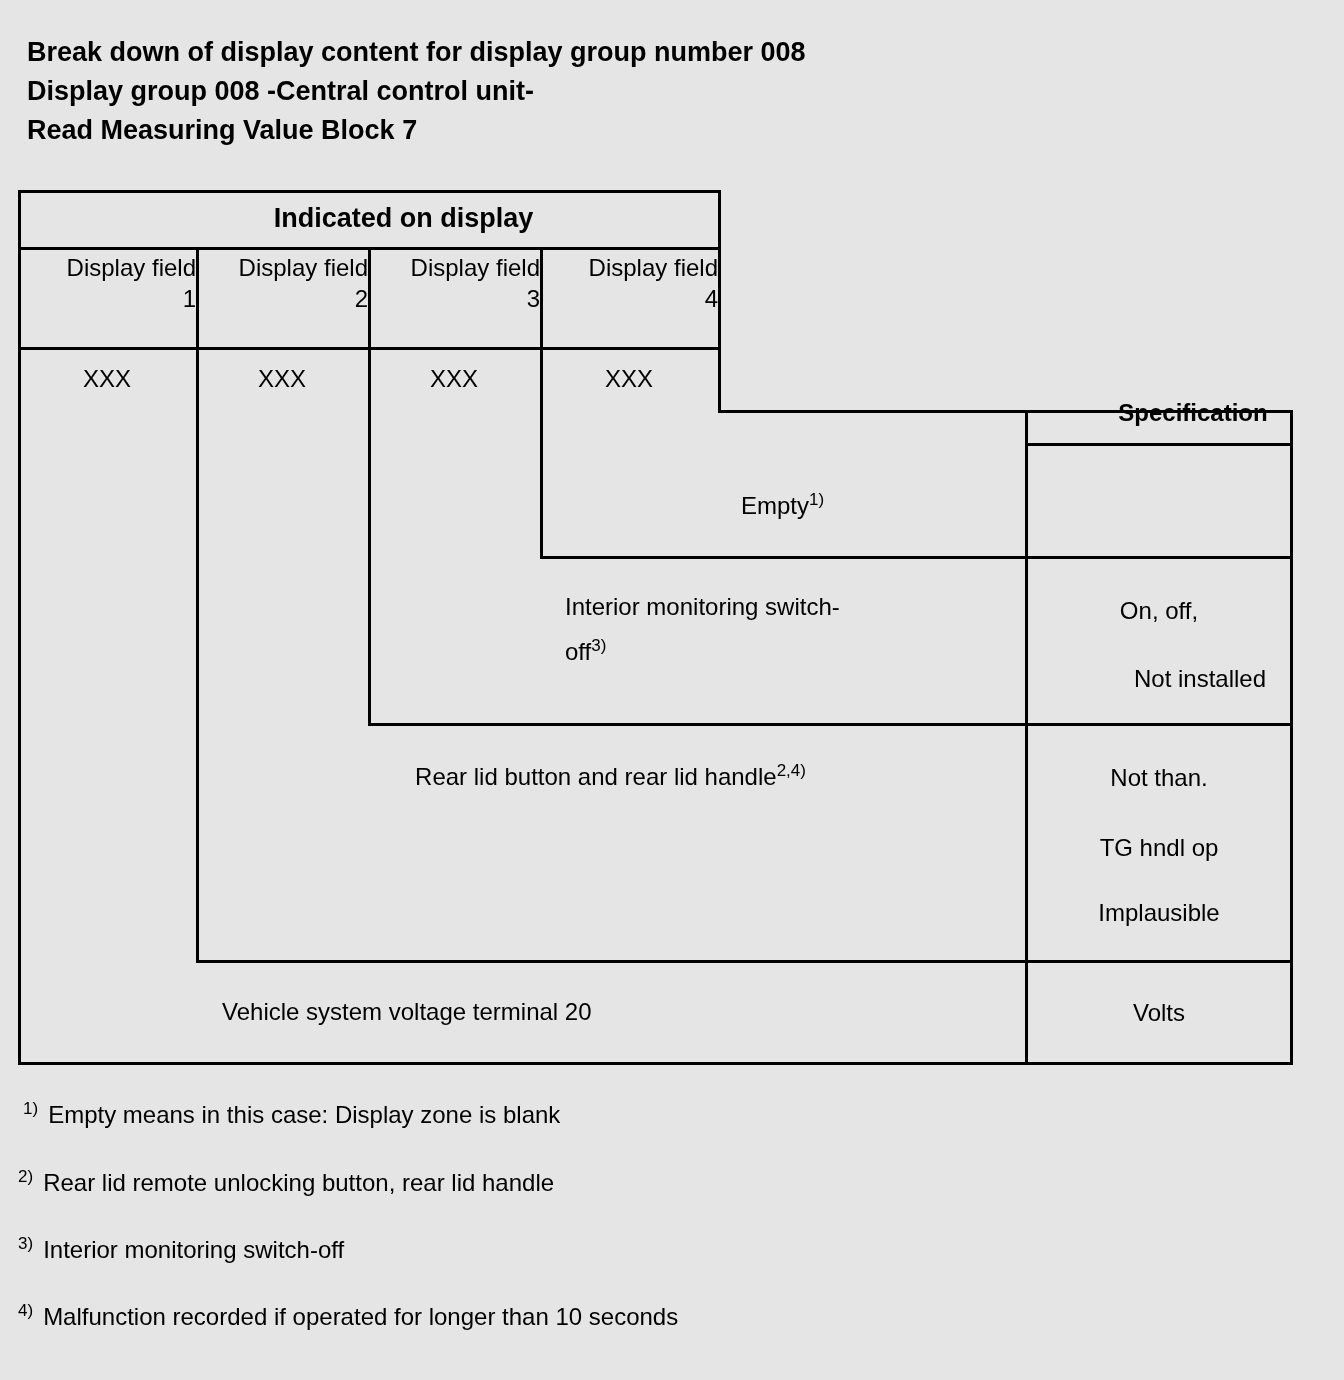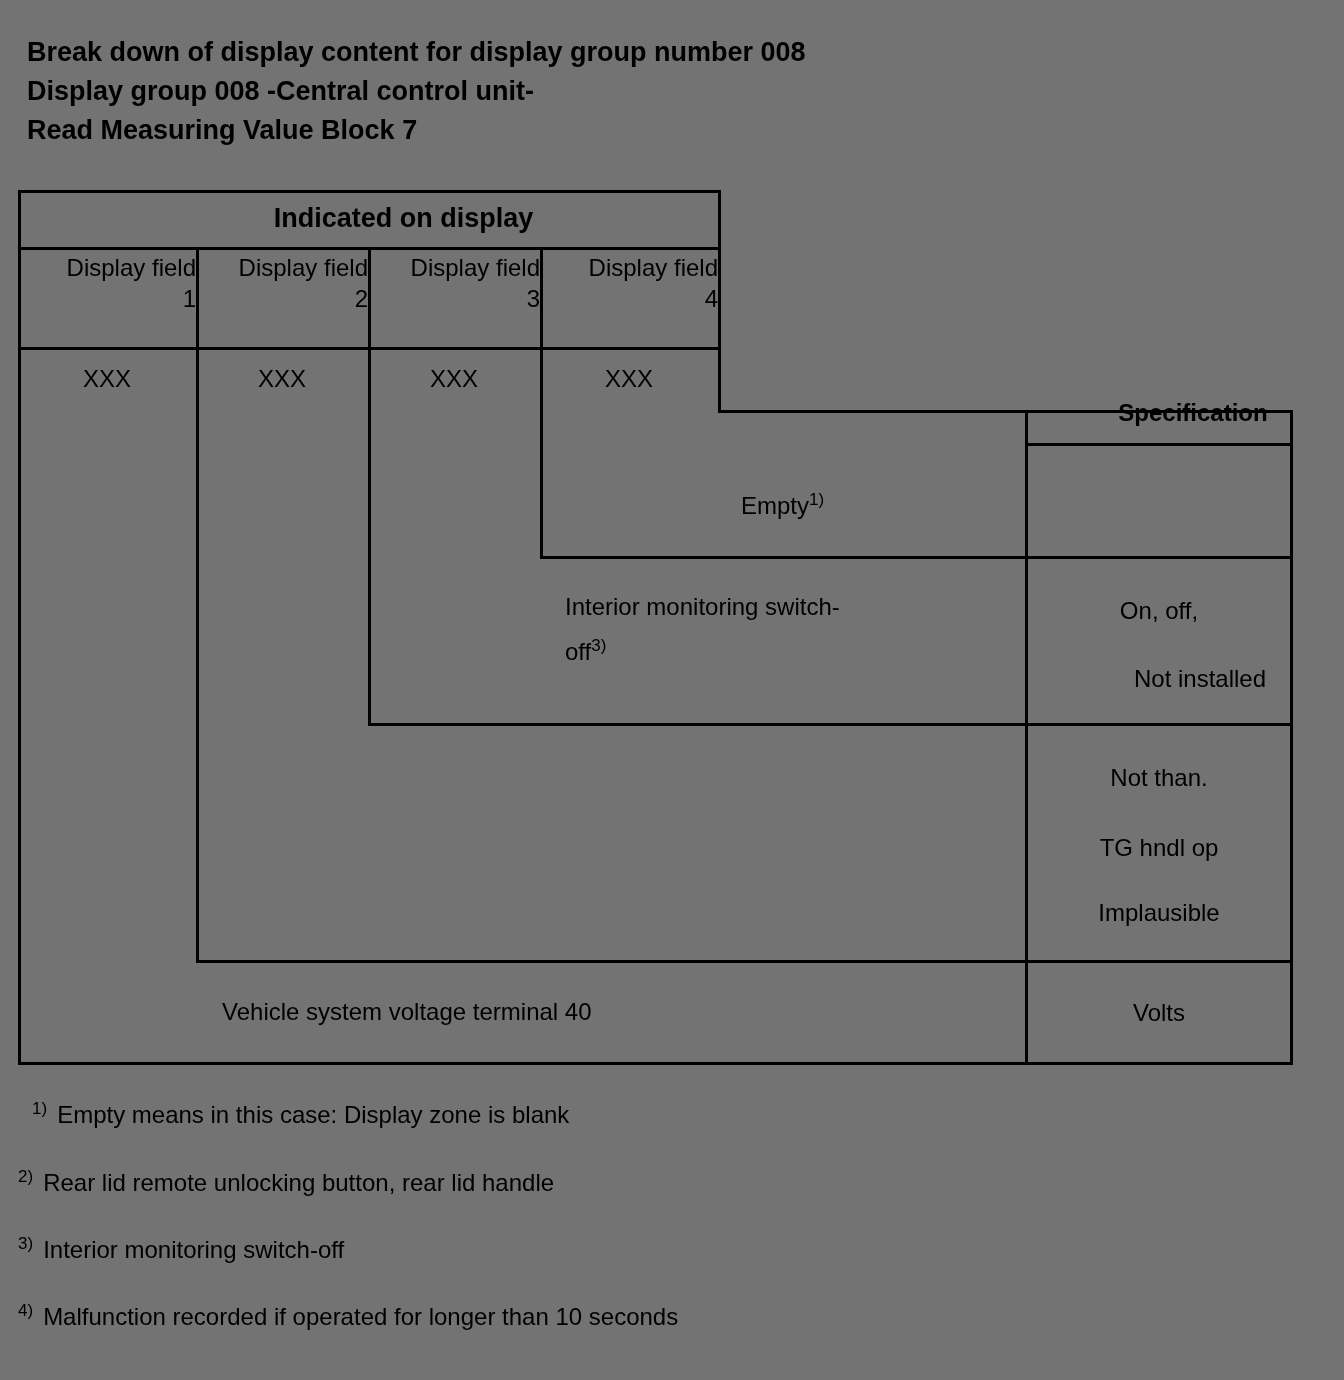--- a/index.html
+++ b/index.html
@@ -1,21 +1,21 @@
 <!DOCTYPE html>
 <html><head>
 <meta charset="utf-8">
 <style>
   html, body { margin: 0; padding: 0; background: #ffffff; }
   body {
     width: 1344px; height: 1380px;
     font-family: "Liberation Sans", sans-serif;
     color: #000;
   }
-  .page { position: relative; width: 1344px; height: 1380px; overflow: hidden; background: #737373; }
+  .page { position: relative; width: 1344px; height: 1380px; overflow: hidden; background: #e5e5e5; }
 
   
   .hl { position: absolute; height: 3px; background: #000; }
   .vl { position: absolute; width: 3px; background: #000; }
 
   
   .txt { position: absolute; font-size: 24px; line-height: 29px; white-space: nowrap; }
   .center { text-align: center; }
   .bold { font-weight: 700; margin-left: 34px; }
   .colhead { line-height: 31px; text-align: right; }
@@ -84,31 +84,34 @@
 
   <div class="txt center" style="left:540px;top:491px;width:485px">
     <span>Empty</span><span class="sup">1)</span>
   </div>
 
   <div class="txt" style="left:565px;top:592px">Interior monitoring switch-</div>
   <div class="txt" style="left:565px;top:637px">
     <span>off</span><span class="sup">3)</span>
   </div>
 
+  <div class="txt center" style="left:196px;top:762px;width:829px">
+    <span>Rear lid button and rear lid handle</span><span class="sup">2,4)</span>
+  </div>
 
-  <div class="txt" style="left:222px;top:997px">Vehicle system voltage terminal 40</div>
+  <div class="txt" style="left:222px;top:997px">Vehicle system voltage terminal 20</div>
 
   <div class="txt center" style="left:1025px;top:596px;width:268px">On, off,</div>
   <div class="txt center" style="left:1086px;top:664px;width:228px">Not installed</div>
   <div class="txt center" style="left:1025px;top:763px;width:268px">Not than.</div>
   <div class="txt center" style="left:1025px;top:833px;width:268px">TG hndl op</div>
   <div class="txt center" style="left:1025px;top:898px;width:268px">Implausible</div>
   <div class="txt center" style="left:1025px;top:998px;width:268px">Volts</div>
 
-  <div class="txt" style="left:32px;top:1100px">
+  <div class="txt" style="left:23px;top:1100px">
     <span class="sup">1)</span><span class="fn-text">Empty means in this case: Display zone is blank</span>
   </div>
   <div class="txt" style="left:18px;top:1168px">
     <span class="sup">2)</span><span class="fn-text">Rear lid remote unlocking button, rear lid handle</span>
   </div>
   <div class="txt" style="left:18px;top:1235px">
     <span class="sup">3)</span><span class="fn-text">Interior monitoring switch-off</span>
   </div>
   <div class="txt" style="left:18px;top:1302px">
     <span class="sup">4)</span><span class="fn-text">Malfunction recorded if operated for longer than 10 seconds</span>

